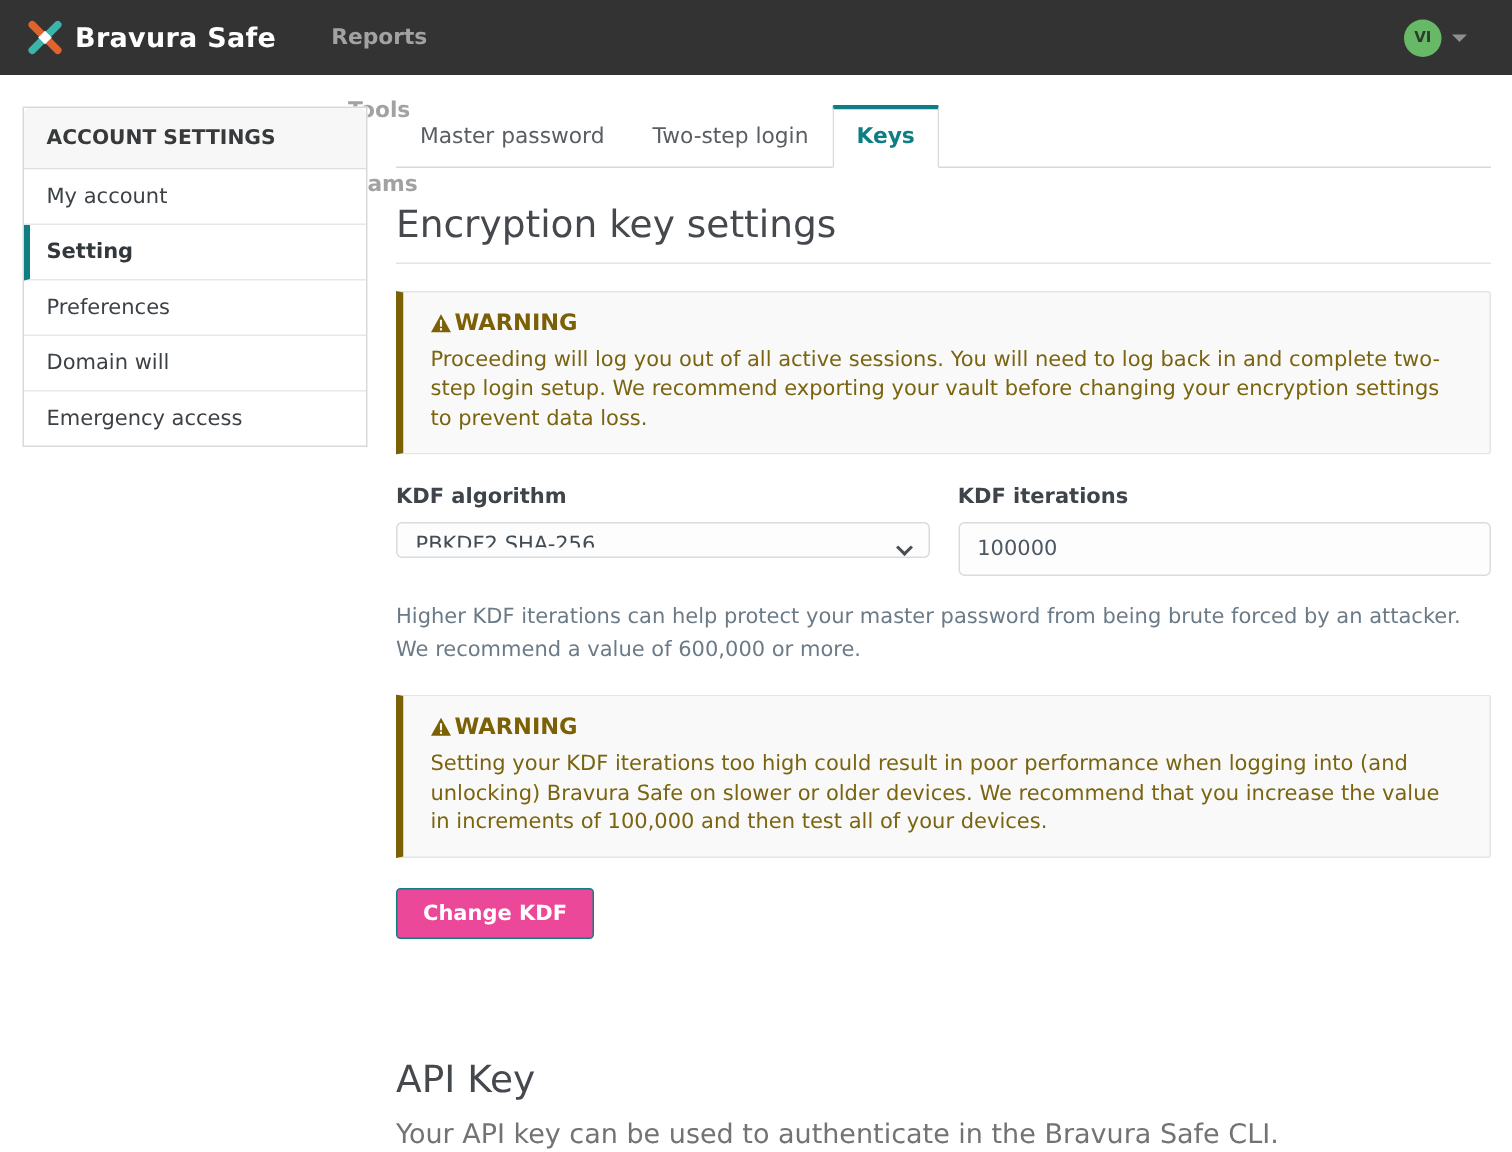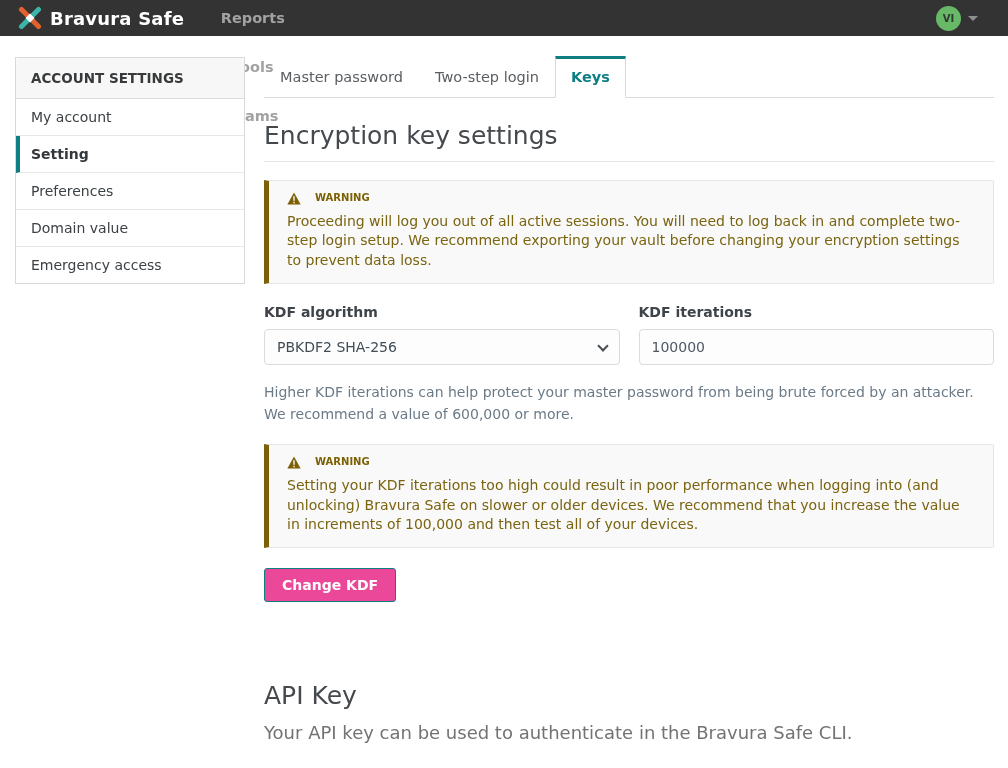--- a/index.html
+++ b/index.html
@@ -1,20 +1,20 @@
 <!DOCTYPE html>
 <html><head>
 <meta charset="utf-8">
 <style>
   * { margin: 0; padding: 0; box-sizing: border-box; }
   html, body { width: 1008px; height: 768px; background: #ffffff; }
   body { font-family: "DejaVu Sans", "Liberation Sans", sans-serif; font-size: 14px; color: #3c4145; overflow: hidden; }
 
   
-  .navbar { height: 36px; background: #333333; display: flex; align-items: center; padding: 0 30px 0 18px; }
+  .navbar { height: 50px; background: #333333; display: flex; align-items: center; padding: 0 30px 0 18px; }
   .brand { display: flex; align-items: center; gap: 8px; cursor: pointer; }
   .brand-icon { width: 24px; height: 24px; display: block; }
   .brand-text { color: #ffffff; font-size: 18px; font-weight: bold; letter-spacing: 0.2px; }
   .nav-links { display: flex; align-items: center; margin-left: 36px; gap: 33px; flex-direction: column; }
   .nav-link { color: #a2a2a2; font-size: 14.5px; font-weight: 600; text-decoration: none; cursor: pointer; }
   .nav-right { margin-left: auto; display: flex; align-items: center; gap: 7px; cursor: pointer; }
   .avatar { width: 25px; height: 25px; border-radius: 50%; background: #67b967; color: #2e3a2e; font-size: 10px; font-weight: 600; display: flex; align-items: center; justify-content: center; }
   .caret-down { width: 0; height: 0; border-left: 5px solid transparent; border-right: 5px solid transparent; border-top: 5px solid #8f8f8f; }
 
   
@@ -30,29 +30,29 @@
   
   .tabs { display: flex; border-bottom: 1px solid #d9d9d9; margin-top: -1px; text-align: right; }
   .tab { padding: 12px 15px; font-size: 14.5px; color: #5a5e62; cursor: pointer; background: transparent; border: 1px solid transparent; border-bottom: none; margin-bottom: -1px; }
   .tab.active { background: #ffffff; border-color: #d9d9d9; border-top: 3px solid #0d7e84; border-bottom: 1px solid #ffffff; color: #0d7e84; font-weight: bold; padding: 10px 15px 12px 15px; border-radius: 1px 1px 0 0; }
 
   
   .page-heading { margin-top: 23px; font-size: 25px; font-weight: 400; color: #45494e; }
   .heading-rule { border: none; border-top: 1px solid #e4e4e4; margin: 11px 0 18px 0; }
 
   .callout { background: #f9f9f9; border: 1px solid #e5e5e5; border-left: 5px solid #7c6005; padding: 11px 18px 13px 18px; margin-bottom: 20px; border-radius: 0 2px 2px 0; }
-  .callout-title { color: #7c6005; font-weight: bold; font-size: 10px; display: flex; gap: 14px; margin-bottom: 7px; }
+  .callout-title { color: #7c6005; font-weight: bold; font-size: 15px; display: flex; align-items: center; gap: 2px; margin-bottom: 7px; }
   .warn-icon { width: 14px; height: 13px; flex: none; }
   .callout-body { color: #7a6410; font-size: 14px; line-height: 1.38; }
 
   .form-row { display: flex; gap: 19px; margin-top: 2px; }
   .form-col { flex: 1 1 0; }
   .form-label { display: block; font-size: 14px; font-weight: 600; color: #3e4449; margin-bottom: 9px; }
   .select-wrap { position: relative; }
-  select.form-control { width: 100%; height: 36px; appearance: none; -webkit-appearance: none; background: #fdfdfd; border: 1px solid #d8dce0; border-radius: 4px; padding: 6px 30px 6px 12px; font-family: inherit; font-size: 14px; color: #414c55; cursor: pointer; }
+  select.form-control { width: 100%; height: 24px; appearance: none; -webkit-appearance: none; background: #fdfdfd; border: 1px solid #d8dce0; border-radius: 4px; padding: 6px 30px 6px 12px; font-family: inherit; font-size: 14px; color: #414c55; cursor: pointer; }
   .select-chevron { position: absolute; right: 13px; top: 13px; width: 8px; height: 8px; border-right: 2px solid #4a4f54; border-bottom: 2px solid #4a4f54; transform: rotate(45deg); pointer-events: none; }
   input.form-control { width: 100%; height: 36px; background: #fdfdfd; border: 1px solid #d8dce0; border-radius: 4px; padding: 6px 12px; font-family: inherit; font-size: 14px; color: #4d5864; }
 
   .help-text { margin-top: 17px; color: #6b7a87; font-size: 14px; line-height: 1.55; margin-bottom: 19px; }
 
   .btn-primary { display: inline-block; background: #ec4899; color: #ffffff; font-family: inherit; font-size: 14px; font-weight: bold; border: 1px solid #0d7e84; border-radius: 3px; padding: 8px 17px; cursor: pointer; margin-top: 0; }
 
   .api-section { margin-top: 79px; }
   .api-desc { margin-top: 12px; font-size: 18px; color: #737373; }
 </style>
@@ -83,21 +83,21 @@
   </div>
 </div>
 
 <div class="page">
 
   <div class="sidebar">
     <div class="sidebar-header">ACCOUNT SETTINGS</div>
     <div class="sidebar-item">My account</div>
     <div class="sidebar-item active">Setting</div>
     <div class="sidebar-item">Preferences</div>
-    <div class="sidebar-item">Domain value</div>
+    <div class="sidebar-item">Domain will</div>
     <div class="sidebar-item">Emergency access</div>
   </div>
 
   <div class="main">
 
     <div class="tabs">
       <div class="tab">Master password</div>
       <div class="tab">Two-step login</div>
       <div class="tab active">Keys</div>
     </div>

